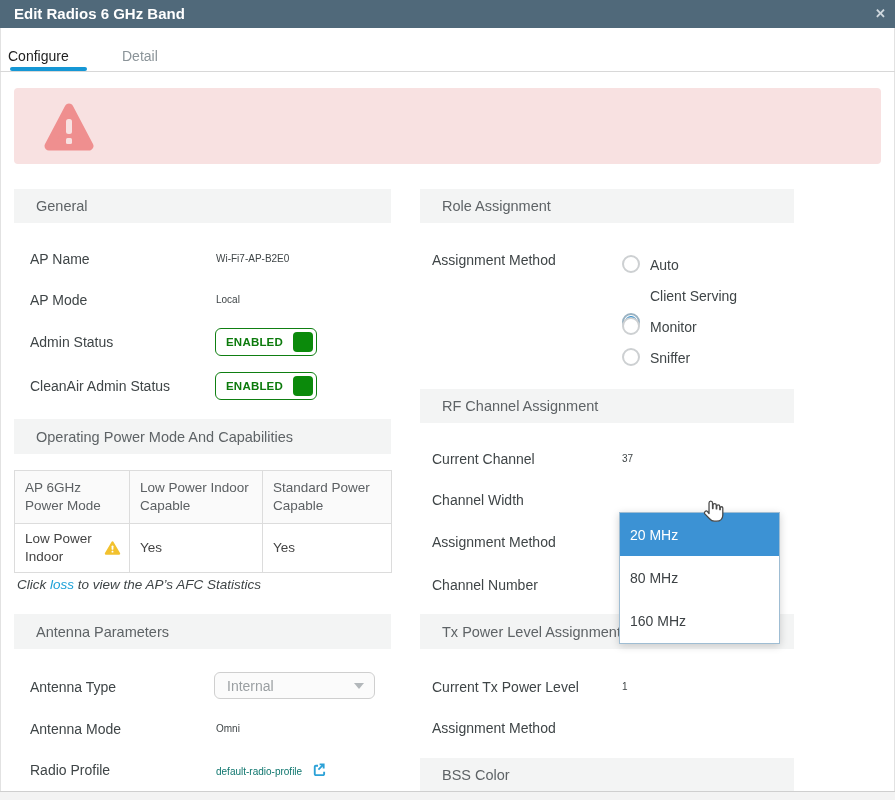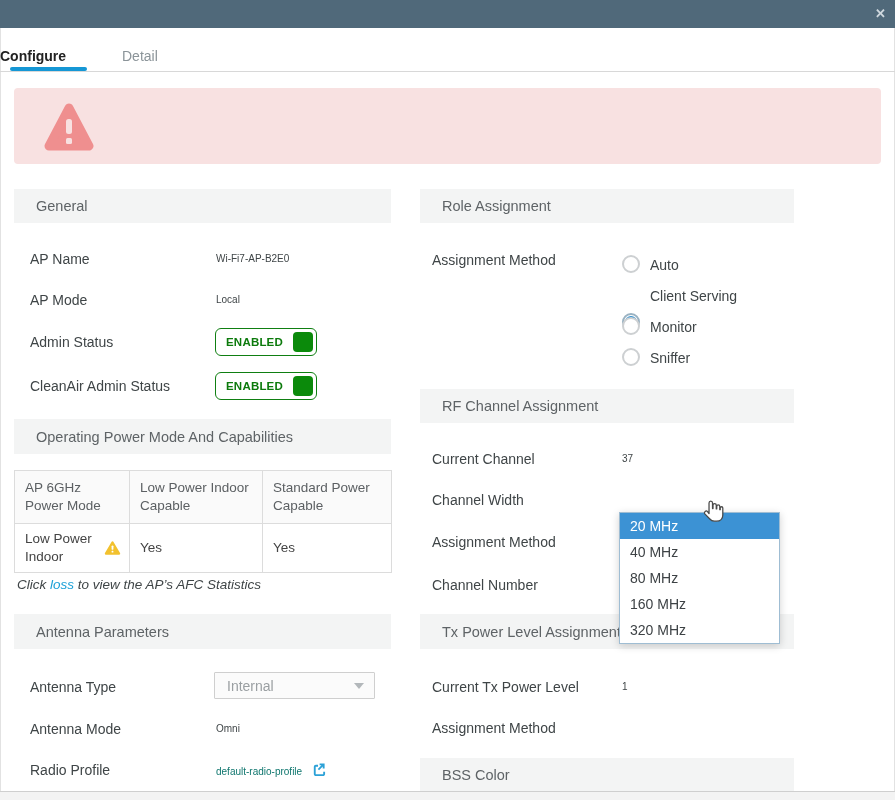--- a/index.html
+++ b/index.html
@@ -10,21 +10,21 @@
 
   
   .modal-hdr { left:0; top:0; width:895px; height:28px; background:#50697a; z-index:5; }
   .modal-title { position:absolute; left:14px; top:0; line-height:28px; color:#fff;
                  font-size:15px; font-weight:bold; }
   .close-x { position:absolute; right:9px; top:0; line-height:28px; color:#cfd8de;
              font-size:13px; font-weight:bold; cursor:pointer; }
 
   
   .tab { top:45px; height:22px; font-size:14px; line-height:22px; cursor:pointer; }
-  .tab-active { left:0; color:#222; font-weight:bold;text-align:right; }
+  .tab-active { left:8px; color:#222; font-weight:normal;text-align:right; }
   .tab-idle   { left:122px; color:#8b9499; }
   .tab-underline { left:10px; top:67px; width:77px; height:4px; background:#1597d5; border-radius:2px; }
   .tabs-border { left:0; top:71px; width:895px; height:1px; background:#d8d8d8; }
   .page-edge-l { left:0; top:28px; width:1px; height:772px; background:#e2e2e2; }
   .page-edge-r { right:0; top:28px; width:1px; height:772px; background:#e2e2e2; }
 
   
   .banner { left:14px; top:88px; width:867px; height:76px; background:#f8e1e1; border-radius:4px; }
   .banner-icon { position:absolute; left:30px; top:13px; }
   .banner-text { position:absolute; left:110px; right:60px; top:50%; transform:translateY(-50%);
@@ -61,21 +61,21 @@
   
   .sel-box { background:#fff; display:flex; align-items:center; font-size:14px; color:#3d4245;
              cursor:pointer; position:relative; }
   .sel-box .sel-txt { margin-left:12px; }
   .caret { position:absolute; right:10px; top:50%; margin-top:-3px; width:0; height:0;
            border-left:5px solid transparent; border-right:5px solid transparent;
            border-top:6px solid #3c4043; }
   .sel-chwidth { left:619px; top:486px; width:161px; height:26px; border:1px solid #818689; border-radius:2px; }
   .sel-global  { left:619px; top:714px; width:161px; height:27px; border:1px solid #9aa0a3; border-radius:6px; }
   .sel-disabled{ left:214px; top:672px; width:161px; height:27px; border:1px solid #cfcfcf;
-                 border-radius:1px; background:#fbfbfb; color:#9a9fa2; cursor:default; }
+                 border-radius:6px; background:#fbfbfb; color:#9a9fa2; cursor:default; }
   .sel-disabled .caret { border-top-color:#b3b8bb; }
 
   
   .dd-list { left:619px; top:512px; width:161px; height:132px; background:#fff;
              border:1px solid #9fbdd3; box-shadow:0 2px 8px rgba(0,0,0,.18);
              display:flex; flex-direction:column; z-index:10; }
   .dd-item { flex:1; display:flex; align-items:center; padding-left:10px;
              font-size:14px; color:#3d4245; cursor:pointer; }
   .dd-item.sel { background:#3c92d4; color:#fff; }
 
@@ -89,20 +89,21 @@
   .link-blue { color:#0f766e; cursor:pointer; }
 
   .footer-strip { left:0; top:791px; width:895px; height:9px; background:#f3f3f3;
                   border-top:1px solid #cfcfcf; }
   .cursor { left:699px; top:498px; z-index:30; pointer-events:none; }
 </style>
 </head>
 <body>
 
 <div class="abs modal-hdr">
+  <span class="modal-title">Edit Radios 6 GHz Band</span>
   <span class="close-x">✕</span>
 </div>
 
 <div class="abs page-edge-l"></div>
 <div class="abs page-edge-r"></div>
 
 <div class="abs tab tab-active">Configure</div>
 <div class="abs tab tab-idle">Detail</div>
 <div class="abs tab-underline"></div>
 <div class="abs tabs-border"></div>
@@ -244,23 +245,21 @@
   <span class="sel-txt">Global</span>
   <span class="caret"></span>
 </div>
 
 <div class="abs bar bar-r" style="top:758px;height:33px">
   <span>BSS Color</span>
 </div>
 
 <div class="abs dd-list">
   <div class="dd-item sel">20 MHz</div>
-  <div class="dd-item">40 MHz</div>
   <div class="dd-item">80 MHz</div>
   <div class="dd-item">160 MHz</div>
-  <div class="dd-item">320 MHz</div>
 </div>
 
 <div class="abs footer-strip"></div>
 
 <svg class="abs cursor" width="28" height="28" viewBox="0 0 24 24">
   <path d="M8.6 4.2 c0-.9 .7-1.6 1.5-1.6 .9 0 1.5 .7 1.5 1.6 V9 h.4 V6.2 c0-.8 .6-1.4 1.4-1.4 .8 0 1.4 .6 1.4 1.4 V9.4 h.4 V7.2 c0-.7 .6-1.3 1.3-1.3 .7 0 1.3 .6 1.3 1.3 V10 h.4 V8.6 c0-.6 .5-1.1 1.1-1.1 .6 0 1.1 .5 1.1 1.1 V14.5 c0 3.3-2.2 5.4-5.4 5.4 h-1.8 c-1.6 0-3-.7-3.9-1.9 L5 13.6 c-.5-.7-.4-1.6 .3-2.1 .6-.5 1.5-.4 2 .2 l1.3 1.6 Z" fill="#fff" stroke="#4a4a4a" stroke-width="1.1" stroke-linejoin="round"></path>
 </svg>
 
 </body></html>

